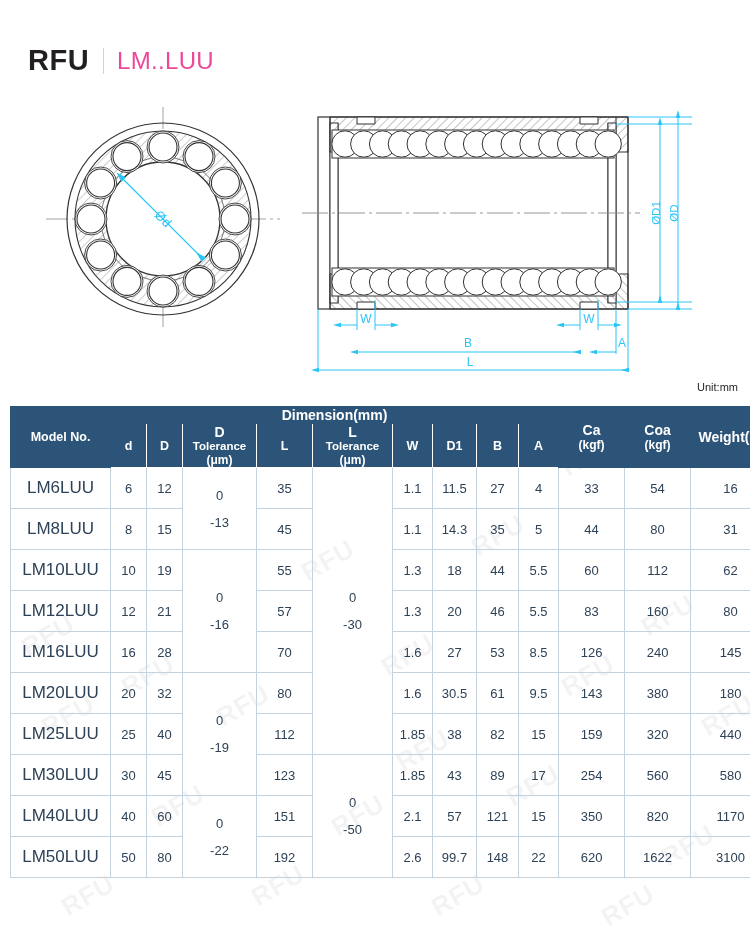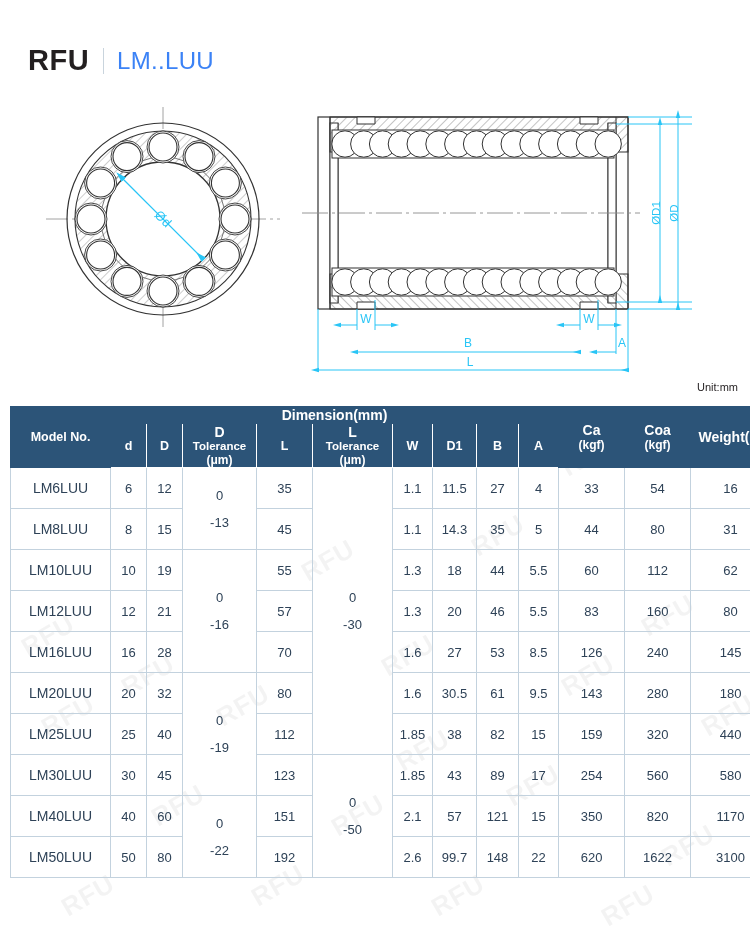--- a/index.html
+++ b/index.html
@@ -17,21 +17,21 @@
   #logo-wrap{position:absolute;left:28px;top:24px;display:flex;align-items:center;}
   #brand-logo{
     font-size:29px;font-weight:bold;letter-spacing:0.5px;
     color:#231f20;font-family:"Liberation Sans",sans-serif;
     line-height:1;
   }
   #logo-divider{
     width:1px;height:26px;background:#c9d4dd;margin:0 13px 0 14px;
   }
   #model-title{
-    font-size:24px;font-weight:400;letter-spacing:0.3px;color:#3b82f6;line-height:1;
+    font-size:24px;font-weight:400;letter-spacing:0.3px;color:#ec4899;line-height:1;
   }
 
   
   #drawings{position:absolute;left:0;top:100px;width:750px;height:285px;}
   .dwg-svg{display:block;}
   #dwg-left{position:absolute;left:38px;top:4px;}
   #dwg-right{position:absolute;left:300px;top:4px;}
 
   
   #unit-note{
@@ -62,21 +62,21 @@
     margin-top:8px;
   }
   #spec-table thead th.outer{border-color:#2c5478;}
   #spec-table tbody td{
     height:40px;
     color:#2e4257;
     background:transparent;
     font-size:13px;
     border-color:#c3d2de;
   }
-  #spec-table tbody tr td:first-child{font-size:14px;}
+  #spec-table tbody tr td:first-child{font-size:17px;}
   .hdr-main{font-size:14px;}
   .hdr-sm{font-size:11.5px;font-weight:bold;display:block;}
   .hdr-unit{font-size:12px;font-weight:bold;display:block;}
 
   
   .wm{
     position:absolute;
     font-size:26px;
     font-weight:bold;
     color:#000;
@@ -467,21 +467,21 @@
             <div>0</div>
             <div>-19</div>
           </div>
         </td>
         <td>80</td>
         <td>1.6</td>
         <td>30.5</td>
         <td>61</td>
         <td>9.5</td>
         <td>143</td>
-        <td>280</td>
+        <td>380</td>
         <td>180</td>
       </tr>
       <tr>
         <td>LM25LUU</td>
         <td>25</td>
         <td>40</td>
         <td>112</td>
         <td>1.85</td>
         <td>38</td>
         <td>82</td>

